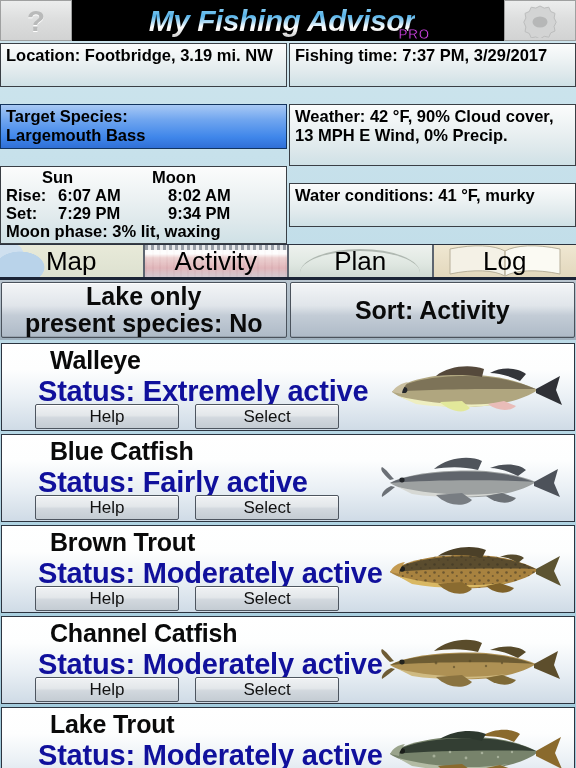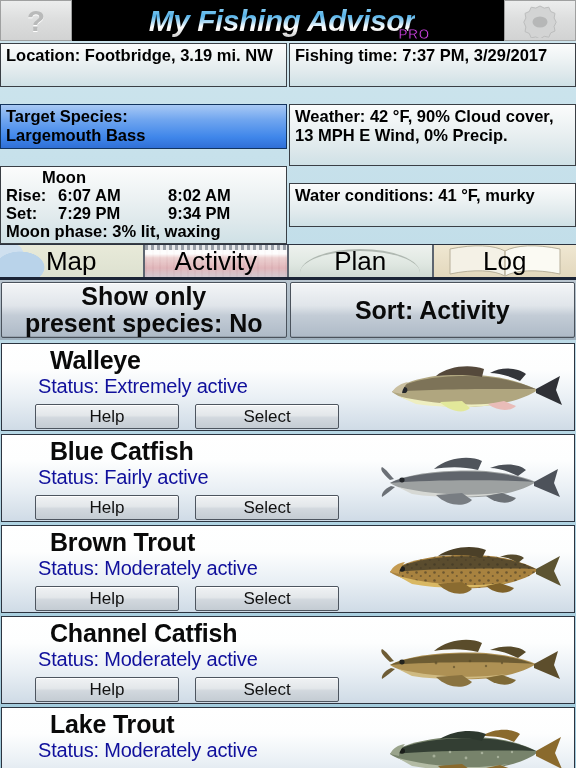--- a/index.html
+++ b/index.html
@@ -205,22 +205,22 @@
     position: absolute;
     left: 48px; top: 2px;
     font-size: 25px;
     font-weight: bold;
     color: #0a0a0a;
     letter-spacing: -0.2px;
   }
   .species-row .status {
     position: absolute;
     left: 36px; top: 31px;
-    font-size: 20px;
-    font-weight: normal;
+    font-size: 29px;
+    font-weight: bold;
     color: #10109c;
     letter-spacing: -0.2px;
   }
   .row-btns {
     position: absolute;
     left: 33px; top: 60px;
     display: flex; gap: 16px;
   }
   .row-btn {
     width: 144px; height: 25px;
@@ -264,20 +264,21 @@
 
   <div class="info-grid">
     <div class="info-col">
       <div class="panel two">Location: Footbridge, 3.19 mi. NW</div>
       <div class="panel two panel-target">
         <div>Target Species:</div>
         <div>Largemouth Bass</div>
       </div>
       <div class="panel panel-sunmoon">
         <div class="sm-head">
+          <span class="sun">Sun</span>
           <span>Moon</span>
         </div>
         <div class="sm-row">
           <span class="sm-lbl">Rise:</span>
           <span class="sm-v1">6:07 AM</span>
           <span class="sm-v2">8:02 AM</span>
         </div>
         <div class="sm-row">
           <span class="sm-lbl">Set:</span>
           <span class="sm-v1">7:29 PM</span>
@@ -309,21 +310,21 @@
         <path d="M61 7 C72 1, 92 0, 116 5 L116 30 C92 25, 72 26, 61 32 Z" fill="#fbfaf3" stroke="#b8b09a" stroke-width="1"></path>
         <path d="M61 7 L61 32" stroke="#c3bba6" stroke-width="1.2" fill="none"></path>
       </svg>
       <span class="lbl">Log</span>
     </div>
   </div>
 
   <div class="filterbar">
     <div class="filter-btn">
       <div>
-        <div>Show only</div>
+        <div>Lake only</div>
         <div>present species: No</div>
       </div>
     </div>
     <div class="filter-btn">Sort: Activity</div>
   </div>
 
   <div class="species-list">
 
     <div class="species-row">
       <div class="name">Walleye</div>

